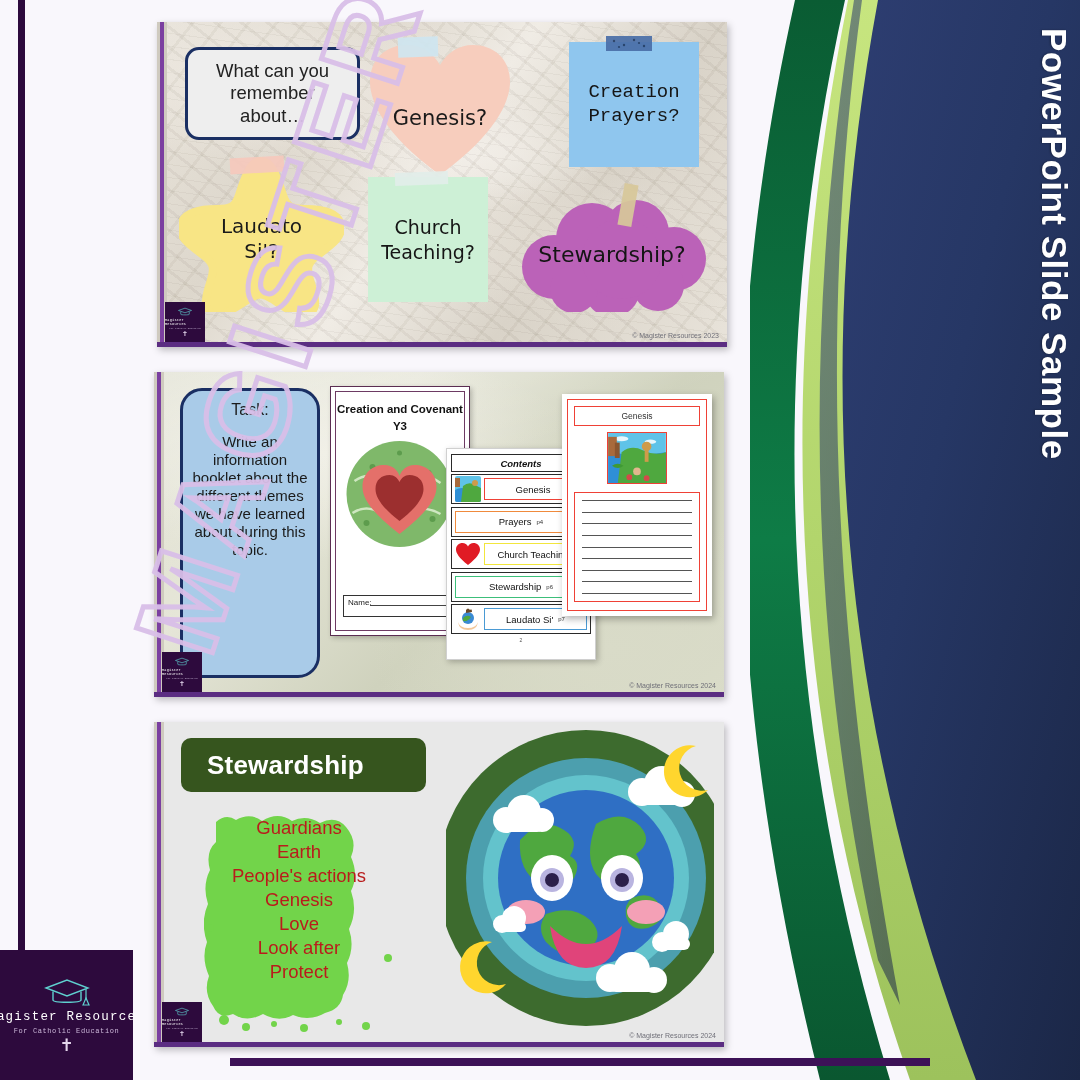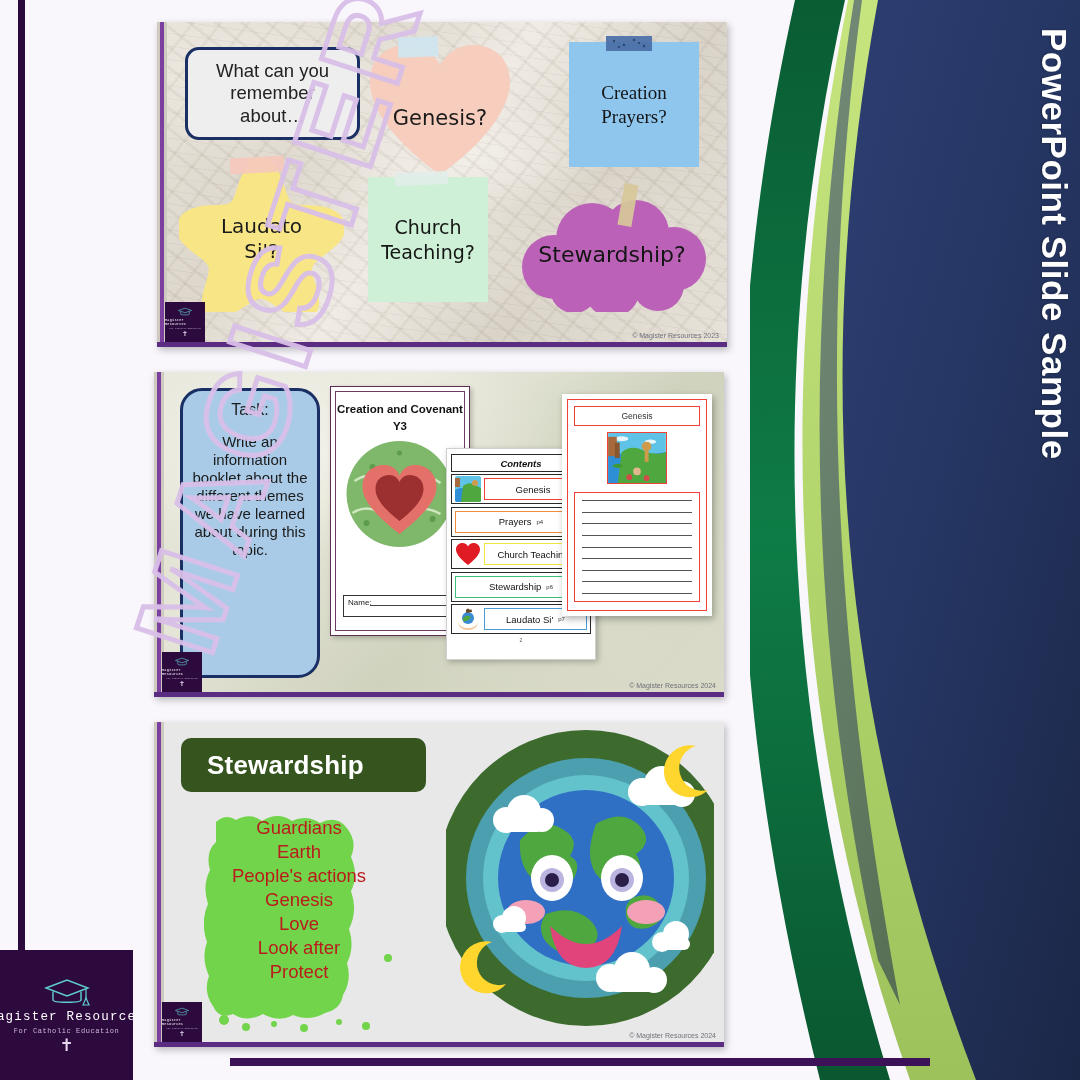--- a/index.html
+++ b/index.html
@@ -129,21 +129,21 @@
   }
   .heart-shape .lbl{
     position:absolute; inset:0; display:flex; align-items:center; justify-content:center;
     font-family:"DejaVu Sans", sans-serif; font-size:21px; color:#1a1a1a; padding-top:16px;
   }
 
   .postit-blue {
     position:absolute; left:412px; top:20px; width:130px; height:125px;
     background:#8fc6ee; z-index:3;
     display:flex; align-items:center; justify-content:center;
-    text-align:center; font-family:Liberation Serif, serif; font-size:19px;
+    text-align:center; font-family:Liberation Mono, monospace; font-size:19px;
     color:#151515; line-height:1.25; padding:6px;
   }
   .tape {
     position:absolute; z-index:4; opacity:.92;
   }
 
   .star-shape{ position:absolute; left:22px; top:135px; width:165px; height:155px; z-index:3; }
   .star-shape .lbl{
     position:absolute; inset:0; display:flex; flex-direction:column; align-items:center;
     justify-content:center; font-family:"DejaVu Sans",sans-serif; font-size:20px; color:#1a1a1a;

